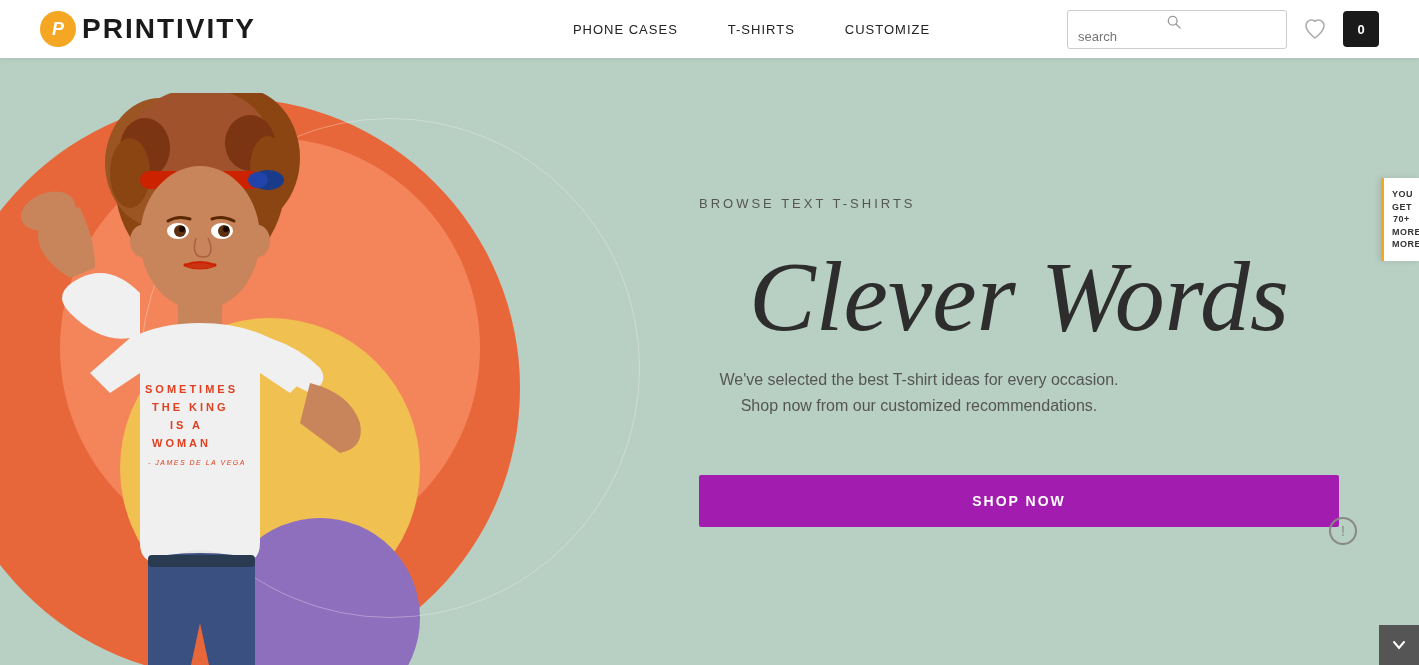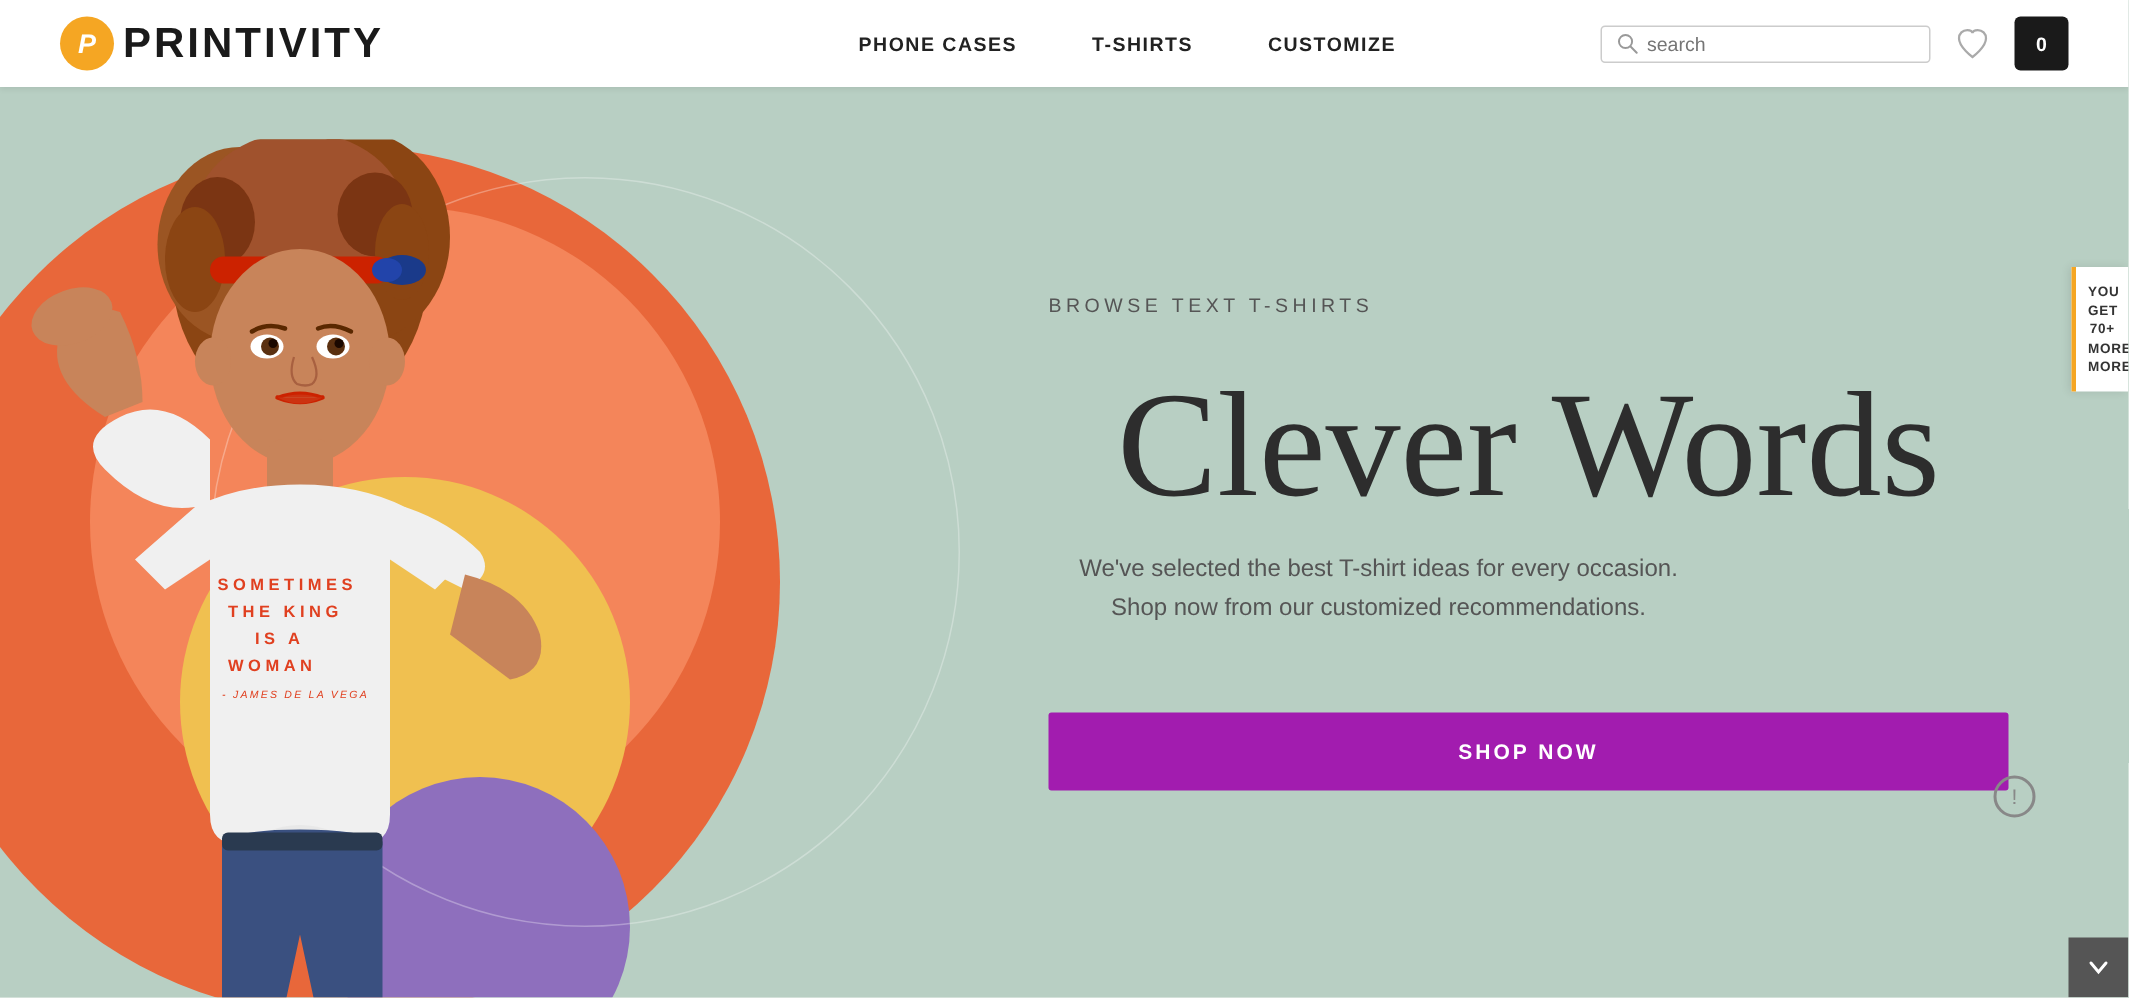--- a/index.html
+++ b/index.html
@@ -49,40 +49,41 @@
     }
     .nav {
       display: flex;
       align-items: center;
       gap: 50px;
       flex: 1;
       justify-content: center;
     }
     .nav-item {
       font-size: 13px;
-      font-weight: 700;
+      font-weight: 400;
       color: #222;
       letter-spacing: 1px;
       text-transform: uppercase;
       cursor: pointer;
       text-decoration: none;
     }
     .header-right {
       display: flex;
       align-items: center;
       gap: 16px;
       margin-left: auto;
     }
     .search-wrap {
       display: flex;
       align-items: center;
       border: 1px solid #ccc;
       border-radius: 3px;
       padding: 4px 10px;
       width: 220px;
+      flex-direction: column;
     }
     .search-icon-svg {
       width: 14px;
       height: 14px;
       margin-right: 6px;
       flex-shrink: 0;
     }
     .search-input {
       border: none;
       outline: none;
@@ -200,20 +201,21 @@
       letter-spacing: 3px;
       text-transform: uppercase;
       margin-bottom: 10px;
     }
     .clever-words {
       font-family: 'Georgia', cursive;
       font-size: 100px;
       color: #2d2d2d;
       line-height: 1;
       margin-bottom: 20px;
+      font-style: italic;
       text-align: center;
       
       font-weight: 400;
       margin-top: 26px;
     }
     .hero-desc {
       font-size: 16px;
       color: #555;
       text-align: center;
       line-height: 1.6;

